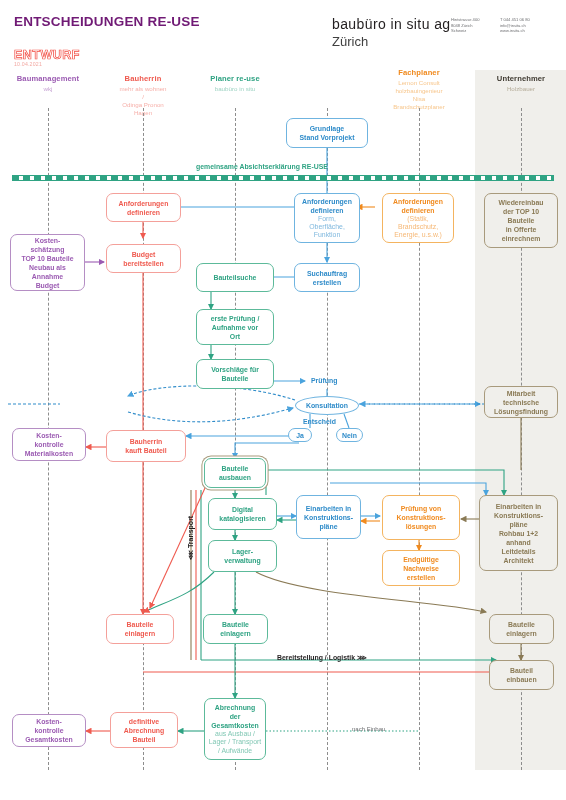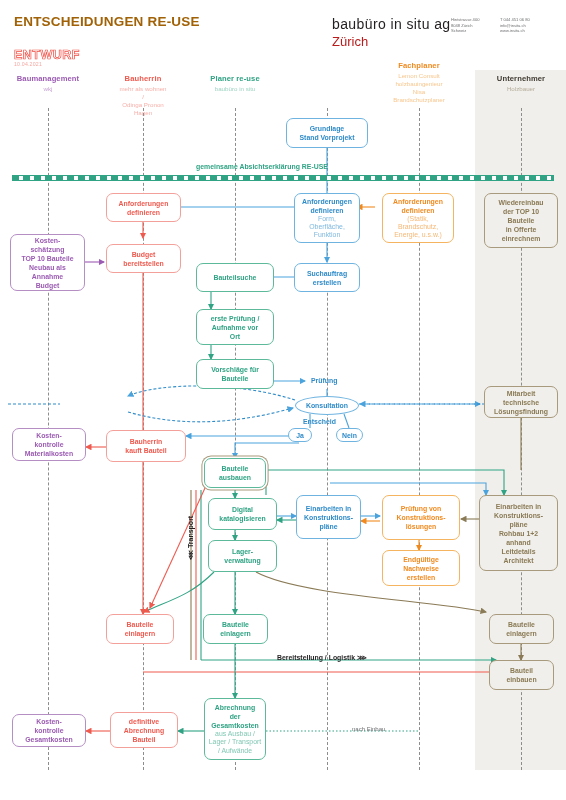--- a/index.html
+++ b/index.html
@@ -10,21 +10,21 @@
   #page{
     position:relative;
     width:566px;
     height:800px;
     overflow:hidden;
     background:#ffffff;
   }
   
   .hdr-title{
     position:absolute; left:14px; top:14px;
-    font-size:13.5px; font-weight:bold; letter-spacing:.2px; color:#a16207;
+    font-size:13.5px; font-weight:bold; letter-spacing:.2px; color:#701a75;
   }
   .hdr-sub{
     position:absolute; left:14px; top:31px;
     font-size:13px; font-weight:normal; letter-spacing:.2px; color:#58595b;
   }
   .hdr-draft{
     position:absolute; left:14px; top:48px;
     font-size:12.5px; font-weight:bold; letter-spacing:.5px;
     color:#ffffff;
     -webkit-text-stroke:0.7px #f2564d;
@@ -33,21 +33,21 @@
   .hdr-draft-date{
     position:absolute; left:14px; top:61px;
     font-size:5.2px; color:#f2a8a2; letter-spacing:.2px;
   }
   .hdr-logo{
     position:absolute; left:332px; top:16px;
     font-size:14px; color:#231f20; letter-spacing:.4px;
   }
   .hdr-logo-city{
     position:absolute; left:332px; top:34px;
-    font-size:13px; color:#b91c1c;
+    font-size:13px; color:#404040;
   }
   .hdr-addr{
     position:absolute; top:17px;
     font-size:4.1px; line-height:5.6px; color:#6d6e71;
     white-space:pre-line;
   }
   .hdr-addr.a1{left:451px;}
   .hdr-addr.a2{left:500px;}
 
   
@@ -159,21 +159,21 @@
     <div class="lh-title" style="color:#2fa383">Planer re-use</div>
     <div class="lh-sub" style="color:#9ed3c3">baubüro in situ</div>
   </div>
   <div class="lane-head" style="left:88px; top:74px;">
     <div class="lh-title" style="color:#ef5a4f">Bauherrin</div>
     <div class="lh-sub" style="color:#f6b0aa">mehr als wohnen
 /
 Odinga Pronon
 Hagen</div>
   </div>
-  <div class="lane-head" style="left:364px; top:61px;">
+  <div class="lane-head" style="left:364px; top:68px;">
     <div class="lh-title" style="color:#f08a1e">Fachplaner</div>
     <div class="lh-sub" style="color:#f7c68c">Lemon Consult
 holzbauingenieur
 Nisa
 Brandschutzplaner</div>
   </div>
   <div class="lane-head" style="left:466px; top:74px;">
     <div class="lh-title" style="color:#3f3a31">Unternehmer</div>
     <div class="lh-sub" style="color:#b5ac99">Holzbauer</div>
   </div>

